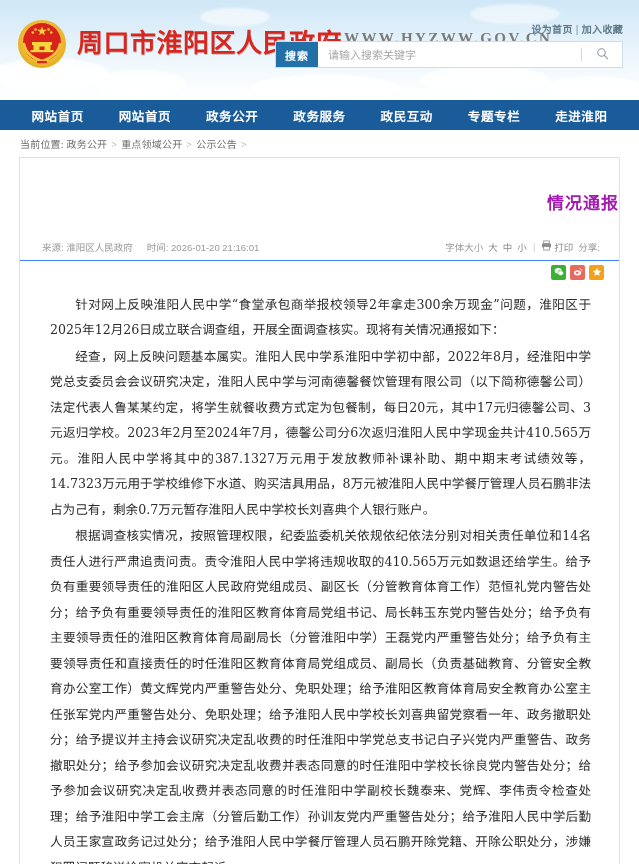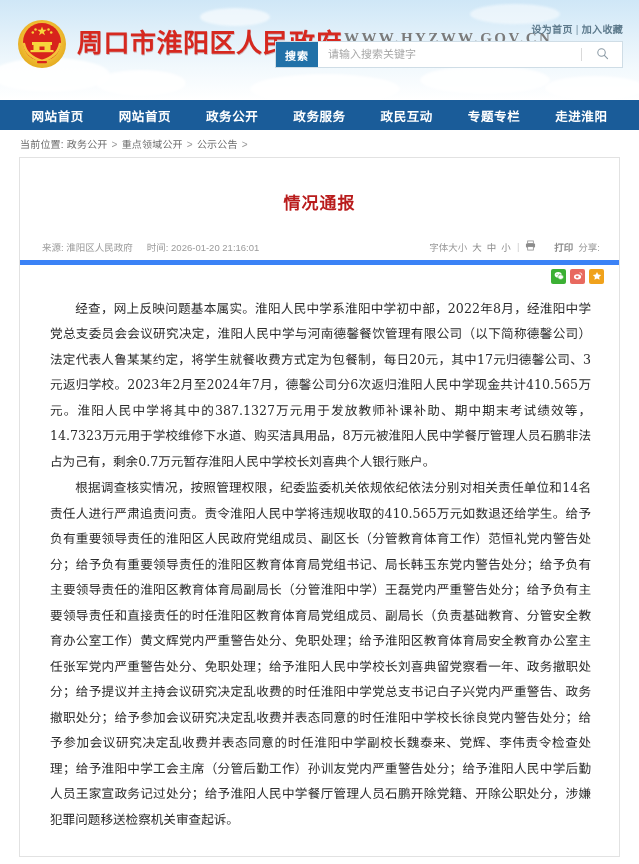--- a/index.html
+++ b/index.html
@@ -112,21 +112,21 @@
     flex: none;
   }
   .search-input {
     flex: 1;
     border: none;
     outline: none;
     font-size: 11px;
     color: #555;
     padding: 12px 10px;
     background: transparent;
-    font-family: Liberation Mono, monospace;
+    font-family: Liberation Sans, sans-serif;
   }
   .search-input::placeholder { color: #a8a8a8; }
   .search-divider {
     width: 1px;
     height: 13px;
     background: #d9d9d9;
     align-self: center;
   }
   .search-btn {
     width: 40px;
@@ -164,64 +164,65 @@
     height: 27px;
     display: flex;
     align-items: center;
     padding-left: 20px;
     background: #ffffff;
   }
   .crumb {
     font-size: 10px;
     color: #6b6b6b;
     letter-spacing: .2px;
+    font-family: Liberation Serif, serif;
   }
   .crumb a { color: #6b6b6b; text-decoration: none; }
   .crumb .arrow { margin: 0 4px; color: #9a9a9a; }
 
   
   .card {
     margin: 0 19px;
     border: 1px solid #e2e2e2;
     border-top: 1px solid #e2e2e2;
     background: #fff;
     box-sizing: border-box;
     width: 601px;
     min-height: 700px;
     position: relative;
   }
   .art-title {
-    text-align: center;
+    text-align: right;
     font-size: 17px;
     font-weight: bold;
-    color: #b91c1c;
+    color: #a21caf;
     padding: 20px 0 0;
     letter-spacing: 1px;
     font-family: "DejaVu Sans", "Liberation Sans", sans-serif;
   }
   .meta-row {
     display: flex;
     align-items: center;
     justify-content: space-between;
     padding: 14px 19px 6px 22px;
-    border-bottom: 5px solid #3b82f6;
+    border-bottom: 1px solid #3b82f6;
     font-size: 9.5px;
     color: #9a9a9a;
   }
   .meta-left { display: flex; gap: 14px; }
   .meta-left span { white-space: nowrap; }
   .meta-right {
     display: flex;
     align-items: center;
     gap: 5px;
     white-space: nowrap;
   }
   .fsz { cursor: pointer; color: #8c8c8c; }
   .meta-pipe { color: #cfcfcf; margin: 0 1px; }
-  .print-link { display: inline-flex; align-items: center; gap: 18px; cursor: pointer; color: #8c8c8c; font-weight: bold; }
+  .print-link { display: inline-flex; align-items: center; gap: 2px; cursor: pointer; color: #8c8c8c; }
 
   .share-row {
     display: flex;
     justify-content: flex-end;
     gap: 4px;
     padding: 4px 15px 0 0;
   }
   .share-ico {
     width: 15px;
     height: 15px;
@@ -386,18 +387,19 @@
       </svg>
     </span>
     <span class="share-ico sh-fav">
       <svg width="10" height="10" viewBox="0 0 12 12">
         <polygon points="6,1.1 7.5,4.3 11,4.8 8.5,7.2 9.1,10.6 6,9 2.9,10.6 3.5,7.2 1,4.8 4.5,4.3" fill="#fff"></polygon>
       </svg>
     </span>
   </div>
 
   <div class="art-body">
+    <p>针对网上反映淮阳人民中学“食堂承包商举报校领导2年拿走300余万现金”问题，淮阳区于2025年12月26日成立联合调查组，开展全面调查核实。现将有关情况通报如下：</p>
     <p>经查，网上反映问题基本属实。淮阳人民中学系淮阳中学初中部，2022年8月，经淮阳中学党总支委员会会议研究决定，淮阳人民中学与河南德馨餐饮管理有限公司（以下简称德馨公司）法定代表人鲁某某约定，将学生就餐收费方式定为包餐制，每日20元，其中17元归德馨公司、3元返归学校。2023年2月至2024年7月，德馨公司分6次返归淮阳人民中学现金共计410.565万元。淮阳人民中学将其中的387.1327万元用于发放教师补课补助、期中期末考试绩效等，14.7323万元用于学校维修下水道、购买洁具用品，8万元被淮阳人民中学餐厅管理人员石鹏非法占为己有，剩余0.7万元暂存淮阳人民中学校长刘喜典个人银行账户。</p>
     <p>根据调查核实情况，按照管理权限，纪委监委机关依规依纪依法分别对相关责任单位和14名责任人进行严肃追责问责。责令淮阳人民中学将违规收取的410.565万元如数退还给学生。给予负有重要领导责任的淮阳区人民政府党组成员、副区长（分管教育体育工作）范恒礼党内警告处分；给予负有重要领导责任的淮阳区教育体育局党组书记、局长韩玉东党内警告处分；给予负有主要领导责任的淮阳区教育体育局副局长（分管淮阳中学）王磊党内严重警告处分；给予负有主要领导责任和直接责任的时任淮阳区教育体育局党组成员、副局长（负责基础教育、分管安全教育办公室工作）黄文辉党内严重警告处分、免职处理；给予淮阳区教育体育局安全教育办公室主任张军党内严重警告处分、免职处理；给予淮阳人民中学校长刘喜典留党察看一年、政务撤职处分；给予提议并主持会议研究决定乱收费的时任淮阳中学党总支书记白子兴党内严重警告、政务撤职处分；给予参加会议研究决定乱收费并表态同意的时任淮阳中学校长徐良党内警告处分；给予参加会议研究决定乱收费并表态同意的时任淮阳中学副校长魏泰来、党辉、李伟责令检查处理；给予淮阳中学工会主席（分管后勤工作）孙训友党内严重警告处分；给予淮阳人民中学后勤人员王家宣政务记过处分；给予淮阳人民中学餐厅管理人员石鹏开除党籍、开除公职处分，涉嫌犯罪问题移送检察机关审查起诉。</p>
 
   </div>
 
 </div>
 
 </body></html>

